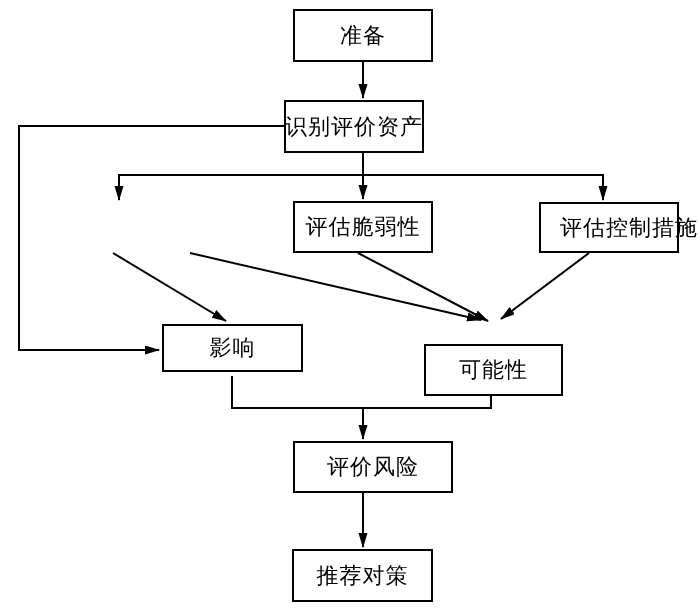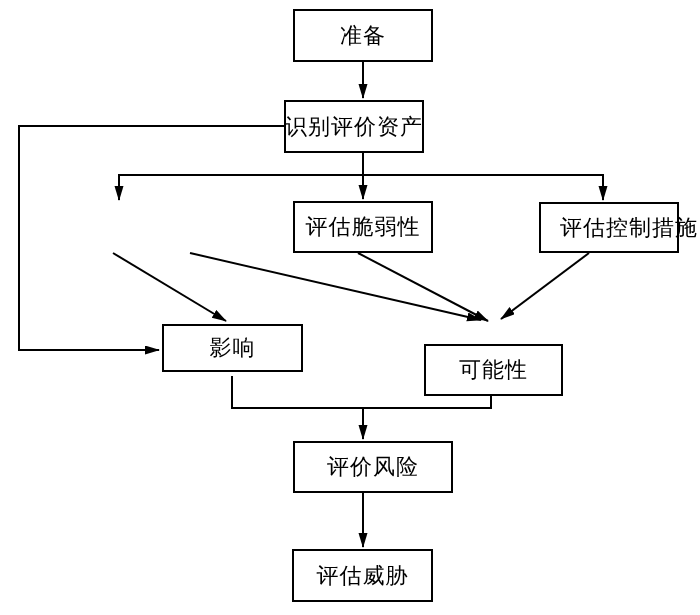--- a/index.html
+++ b/index.html
@@ -82,15 +82,15 @@
   <div class="node" style="left:293px; top:201px; width:140px; height:52px;">评估脆弱性</div>
 
   <div class="node" style="left:539px; top:202px; width:140px; height:51px;padding-left:40px;">评估控制措施</div>
 
   <div class="node" style="left:162px; top:324px; width:141px; height:48px;">影响</div>
 
   <div class="node" style="left:424px; top:324px; width:139px; height:52px;margin-top:20px;">可能性</div>
 
   <div class="node" style="left:293px; top:441px; width:160px; height:52px;">评价风险</div>
 
-  <div class="node" style="left:292px; top:549px; width:141px; height:53px;">评估威胁</div>
+  <div class="node" style="left:292px; top:549px; width:141px; height:53px;">推荐对策</div>
 
 </div>
 
 </body></html>

